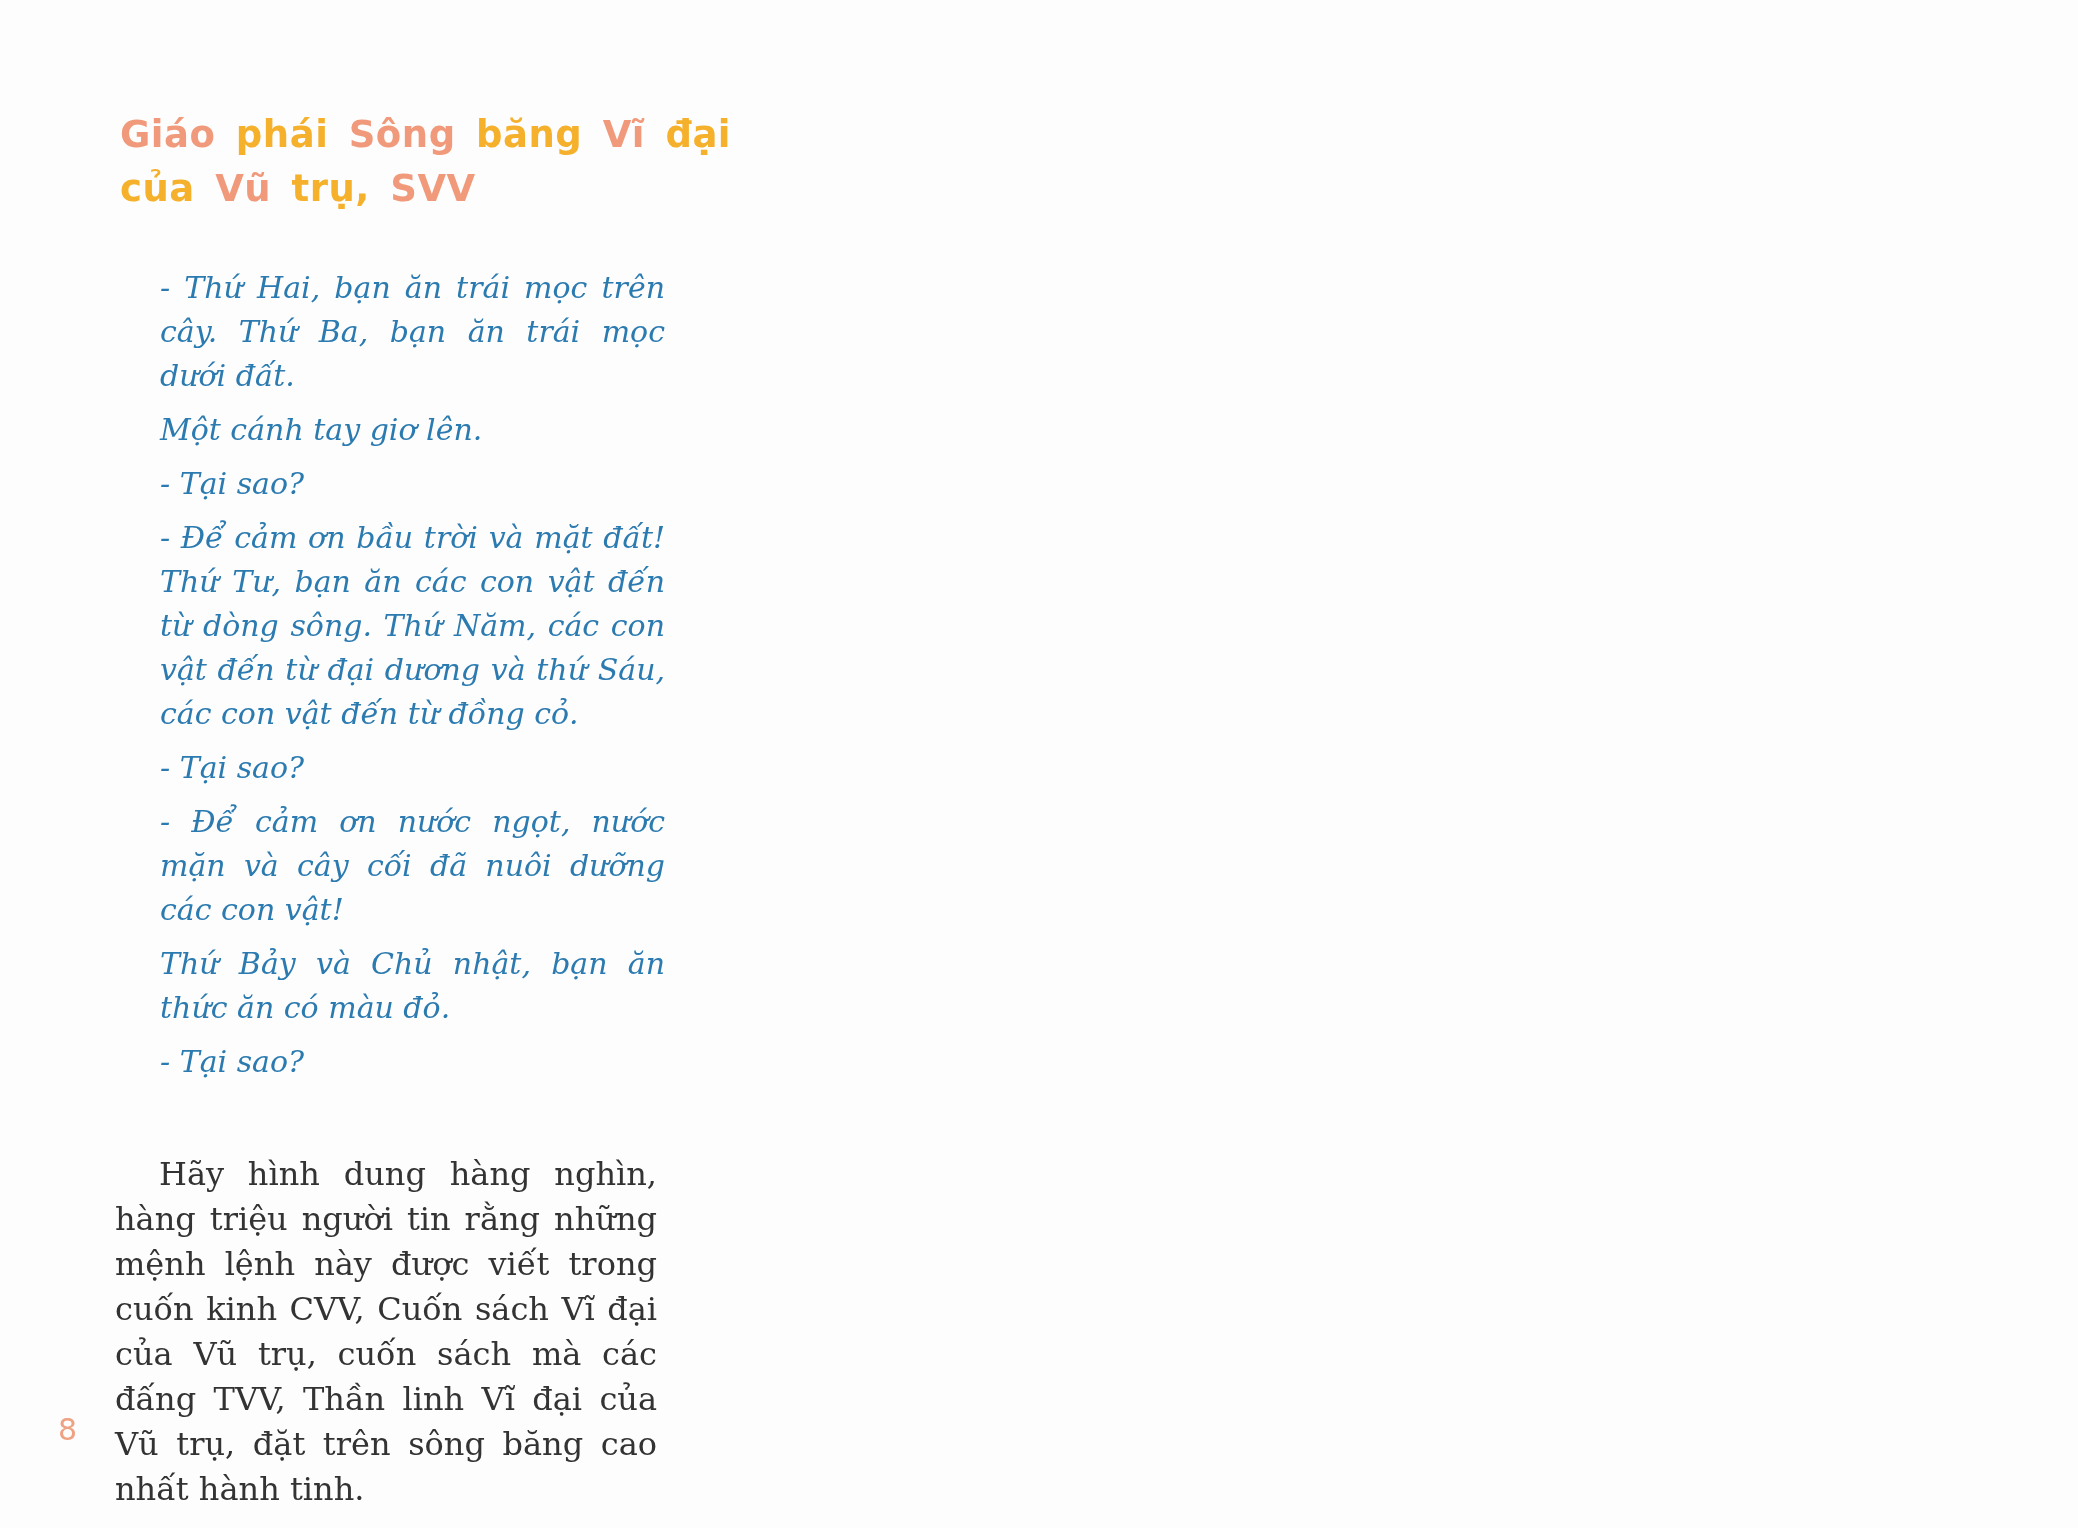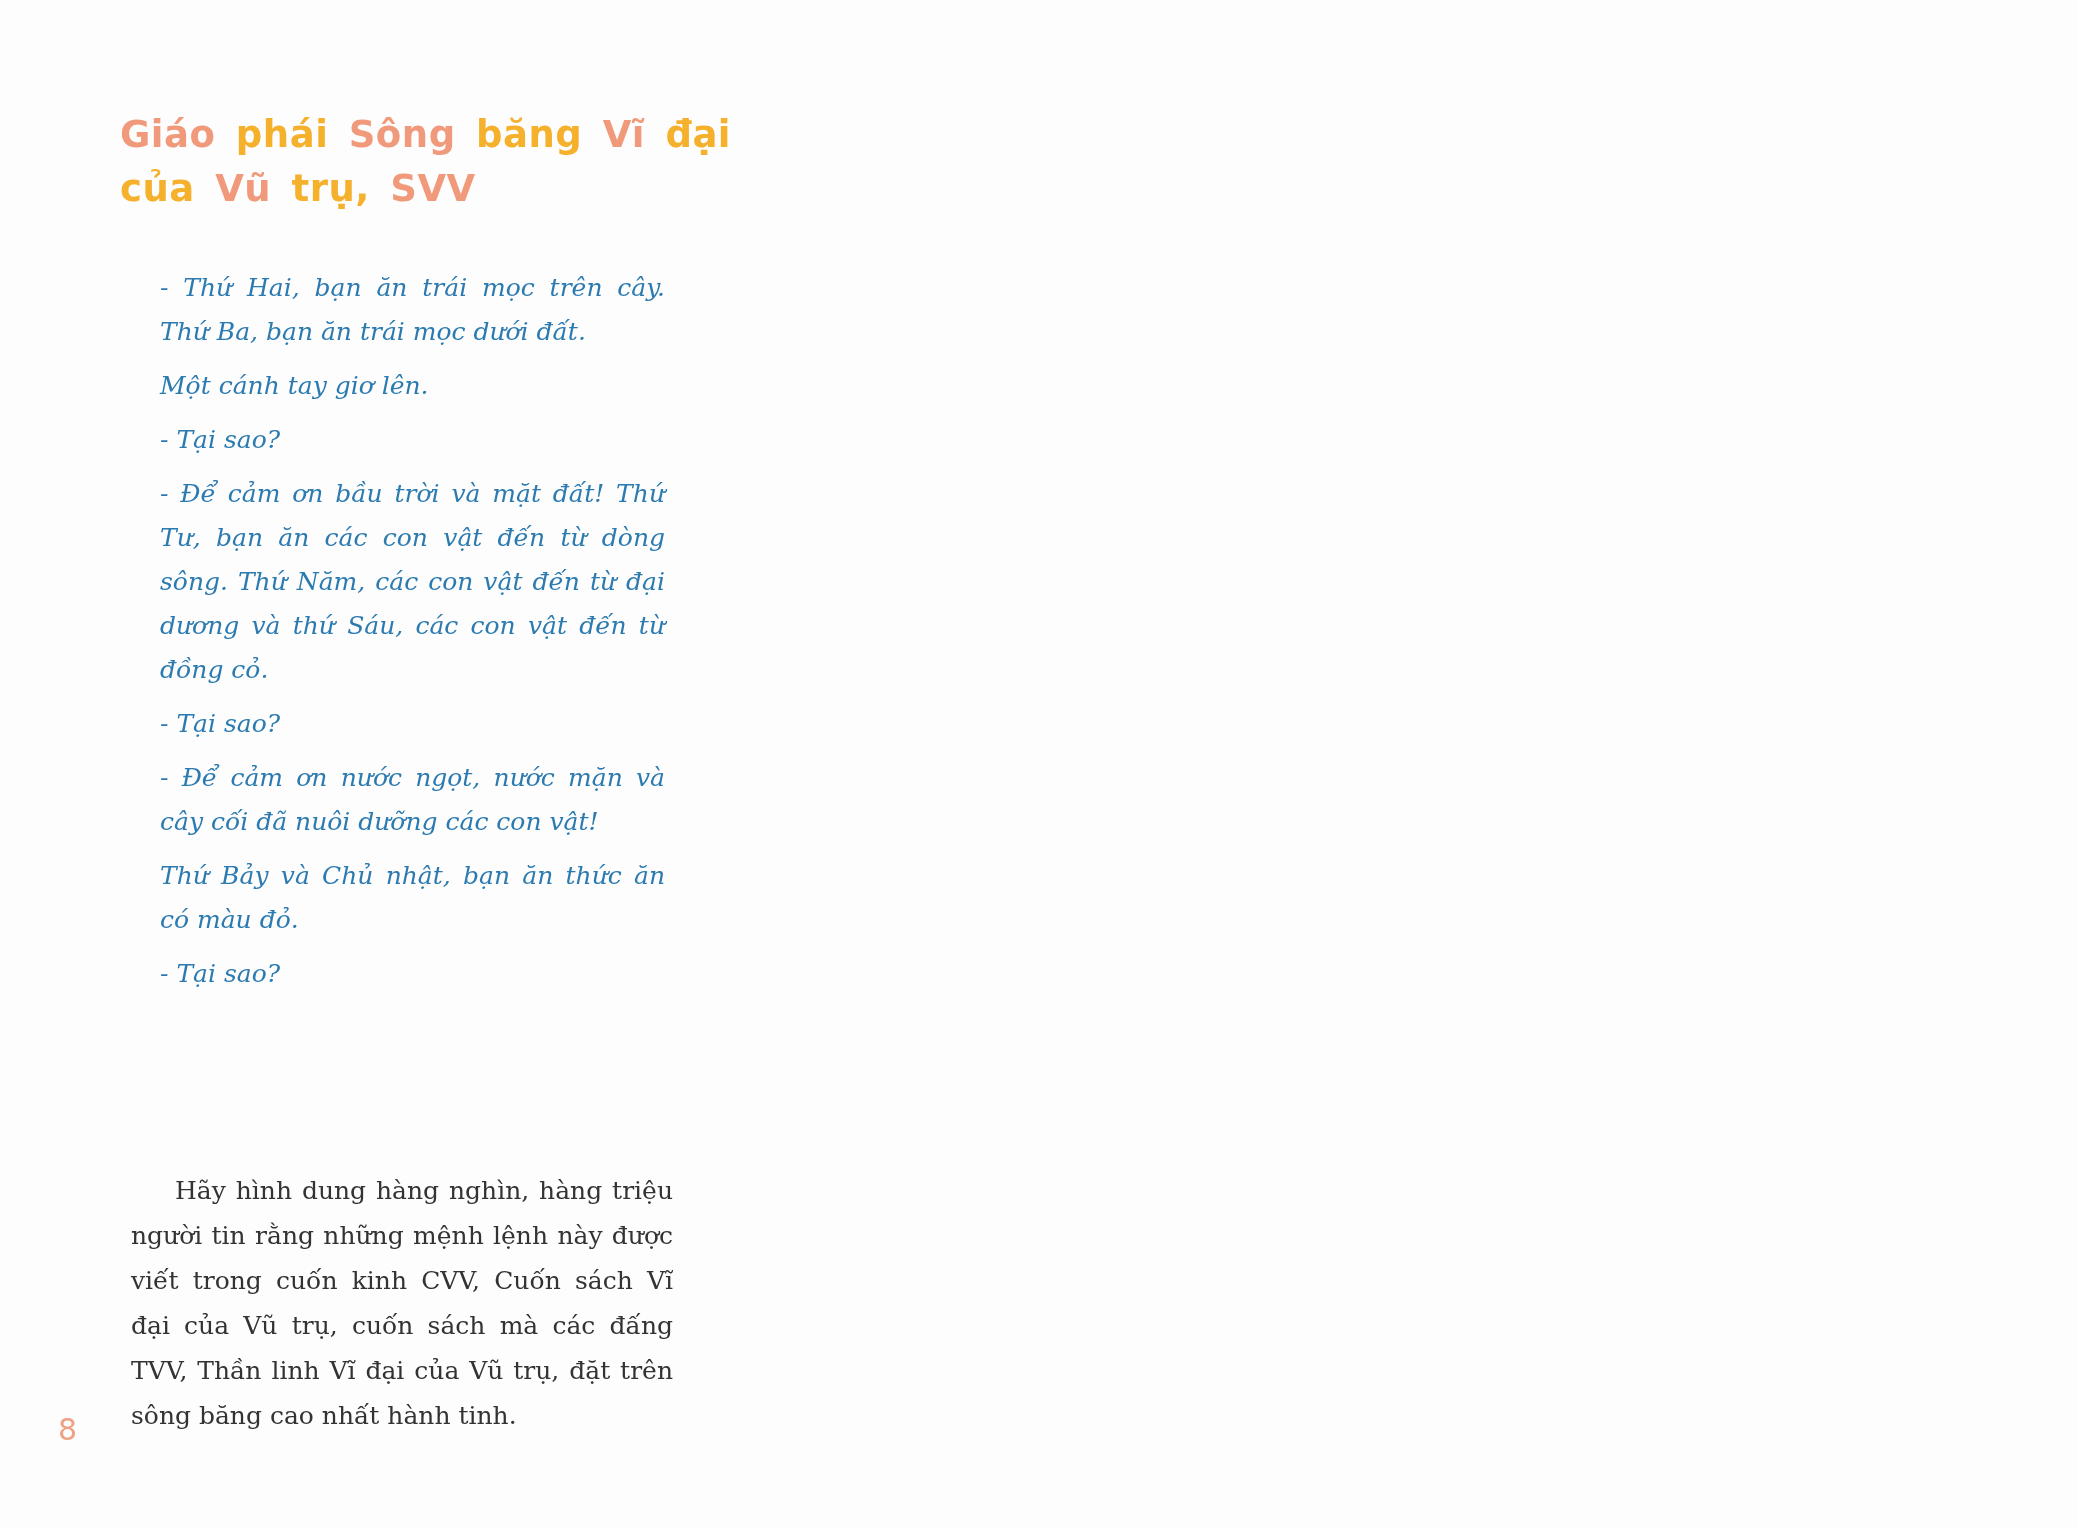--- a/index.html
+++ b/index.html
@@ -15,27 +15,27 @@
     position:absolute;margin:0;font-family:"DejaVu Sans",sans-serif;
     font-weight:bold;word-spacing:7px;letter-spacing:0.5px;white-space:nowrap;
   }
   #heading-left{left:120px;top:108px;font-size:37px;line-height:54px;white-space:normal;width:620px;}
 
   .w-salmon{color:#f19a7b;}
   .w-yellow{color:#f5b02c;}
 
   .quotes{
     position:absolute;color:#2b7ab0;font-style:italic;
-    font-size:25px;line-height:44px;text-align:justify;
+    font-size:30px;line-height:44px;text-align:justify;
   }
   .quotes p{margin:0 0 10px 0;}
   #quotes-left{left:160px;top:266px;width:505px;}
 
   .body-para{
-    position:absolute;margin:16px;font-size:25px;line-height:45px;
+    position:absolute;margin:0;font-size:32px;line-height:45px;
     text-align:justify;color:#333;text-indent:44px;
   }
   #para-left{left:115px;top:1152px;width:542px;}
 
   .pagenum{
     position:absolute;font-family:"DejaVu Sans",sans-serif;
     font-size:30px;color:#efa183;
   }
   #pagenum-left{left:58px;top:1412px;}
 </style>

